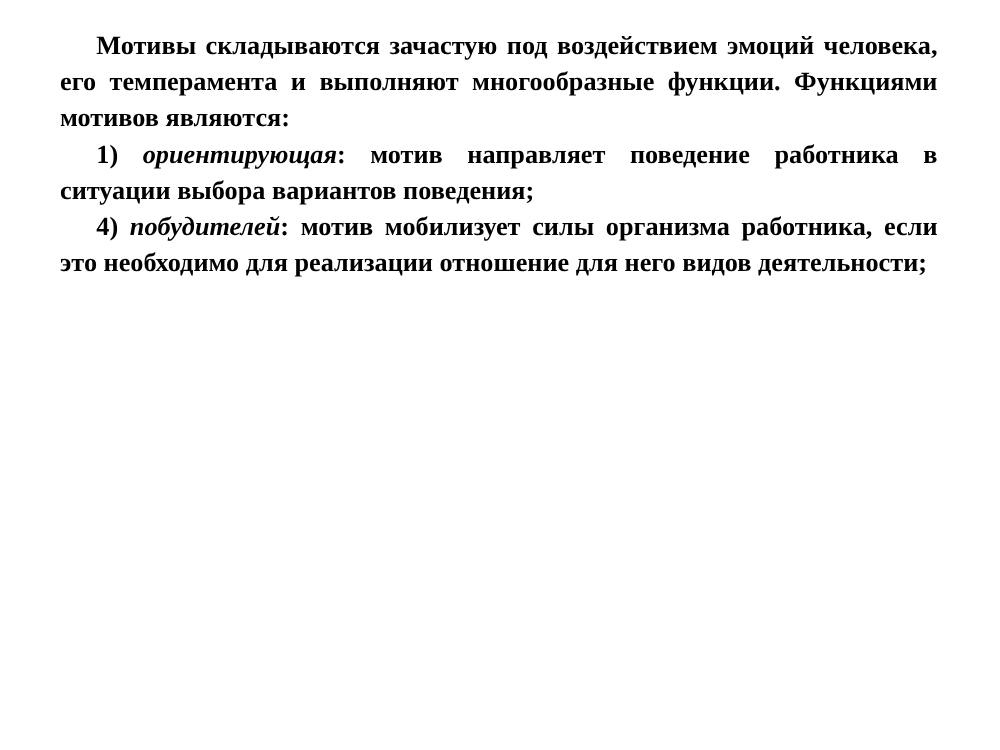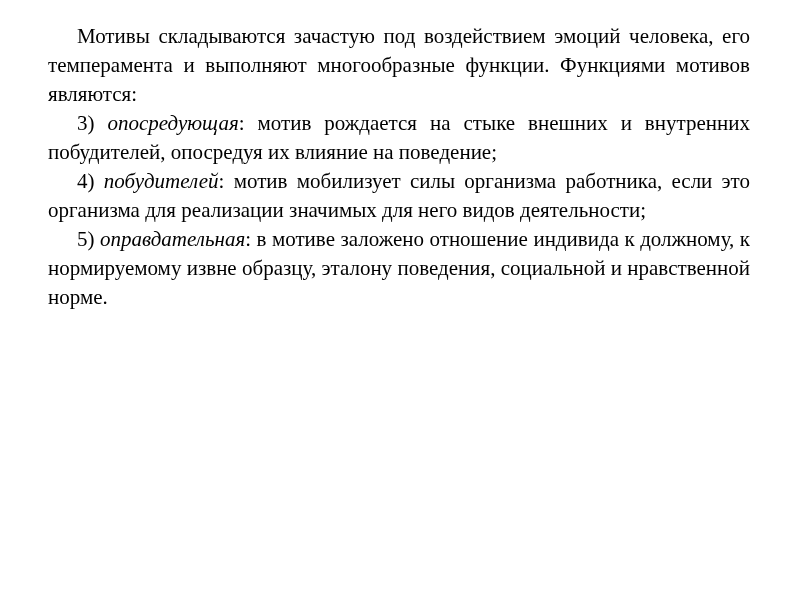--- a/index.html
+++ b/index.html
@@ -17,35 +17,35 @@
     overflow: hidden;
   }
   .para {
     margin: 0;
     font-family: "Liberation Serif", "DejaVu Serif", serif;
     font-size: 21px;
     line-height: 29px;
     color: #000000;
     text-align: justify;
     text-indent: 29px;
+    font-weight: bold;
   }
   .term {
     font-style: italic;
   }
 </style>
 </head>
 <body>
 
 <div class="page">
   <div class="text-block">
 
     <p class="para"><span>Мотивы складываются зачастую под воздействием эмоций человека, его темперамента и выполняют многообразные функции. Функциями мотивов являются:</span></p>
 
+    <p class="para"><span class="num">1) </span><em class="term">ориентирующая</em><span>: мотив направляет поведение работника в ситуации выбора вариантов поведения;</span></p>
 
 
-    <p class="para"><span class="num">3) </span><em class="term">опосредующая</em><span>: мотив рождается на стыке внешних и внутренних побудителей, опосредуя их влияние на поведение;</span></p>
 
-    <p class="para"><span class="num">4) </span><em class="term">побудителей</em><span>: мотив мобилизует силы организма работника, если это организма для реализации значимых для него видов деятельности;</span></p>
+    <p class="para"><span class="num">4) </span><em class="term">побудителей</em><span>: мотив мобилизует силы организма работника, если это необходимо для реализации отношение для него видов деятельности;</span></p>
 
-    <p class="para"><span class="num">5) </span><em class="term">оправдательная</em><span>: в мотиве заложено отношение индивида к должному, к нормируемому извне образцу, эталону поведения, социальной и нравственной норме.</span></p>
 
   </div>
 </div>
 
 </body></html>

